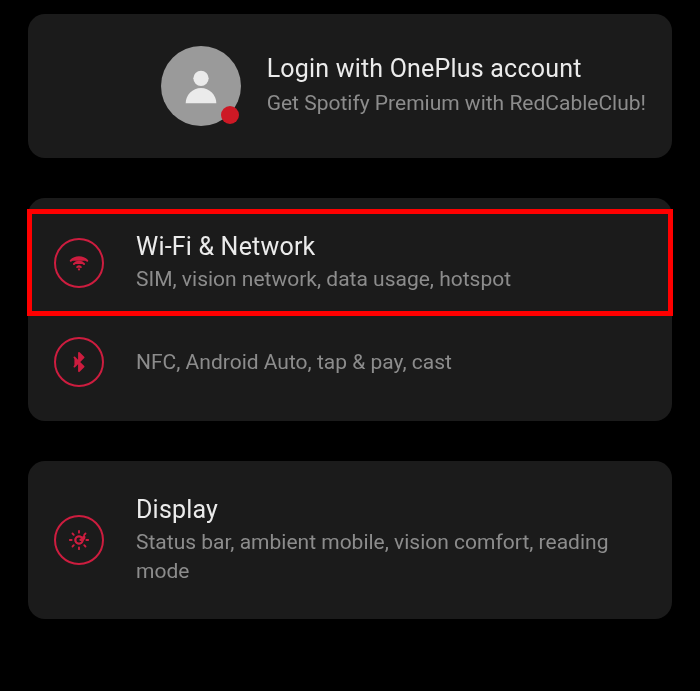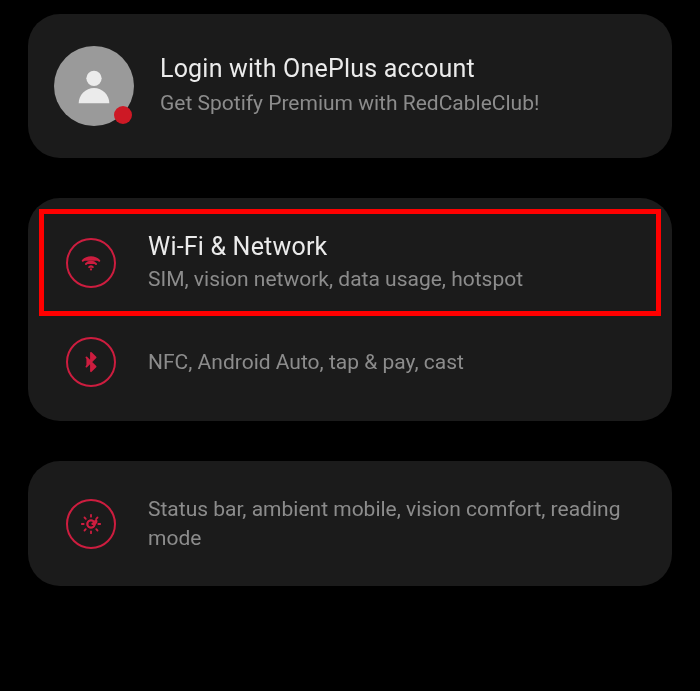--- a/index.html
+++ b/index.html
@@ -6,22 +6,23 @@
     body {
       background: #000;
       font-family: -apple-system, BlinkMacSystemFont, "Segoe UI", Roboto, sans-serif;
       width: 700px;
       height: 691px;
       overflow: hidden;
       padding: 0 28px;
     }
     .card {
       background: #1b1b1b;
-      border-radius: 32px;
+      border-radius: 17px;
       padding: 0;
+      justify-content: flex-end;
     }
     .login-card {
       padding: 32px 26px 32px 26px;
       display: flex;
       align-items: center;
       gap: 26px;
       margin-top: 14px;
       margin-bottom: 40px;
     }
     .avatar {
@@ -41,21 +42,21 @@
       bottom: 2px;
       right: 2px;
       width: 18px;
       height: 18px;
       border-radius: 50%;
       background: #cd1925;
     }
     .login-text { display: flex; flex-direction: column; gap: 6px; }
     .title { color: #ebebeb; font-size: 25px; font-weight: 400; letter-spacing: 0.2px; }
     .subtitle { color: #8c8c8c; font-size: 21px; font-weight: 400; line-height: 1.35; }
-    .settings-card { padding: 12px 12px; margin-bottom: 40px; }
+    .settings-card { padding: 12px 0; margin-bottom: 40px; }
     .row {
       display: flex;
       align-items: center;
       gap: 32px;
       padding: 22px 32px 22px 26px;
       position: relative;
     }
     .row.highlight { outline: 5px solid #ff0000; outline-offset: -4px; }
     .icon-circle {
       width: 50px;
@@ -125,16 +126,17 @@
         <line x1="12" y1="20" x2="12" y2="22"></line>
         <line x1="4.9" y1="4.9" x2="6.3" y2="6.3"></line>
         <line x1="17.7" y1="17.7" x2="19.1" y2="19.1"></line>
         <line x1="2" y1="12" x2="4" y2="12"></line>
         <line x1="20" y1="12" x2="22" y2="12"></line>
         <line x1="4.9" y1="19.1" x2="6.3" y2="17.7"></line>
         <line x1="17.7" y1="6.3" x2="19.1" y2="4.9"></line>
       </svg>
     </div>
     <div class="row-text">
+      <div class="title">Display</div>
       <div class="subtitle">Status bar, ambient mobile, vision comfort, reading mode</div>
     </div>
   </div>
 </div>
 
 </body></html>

